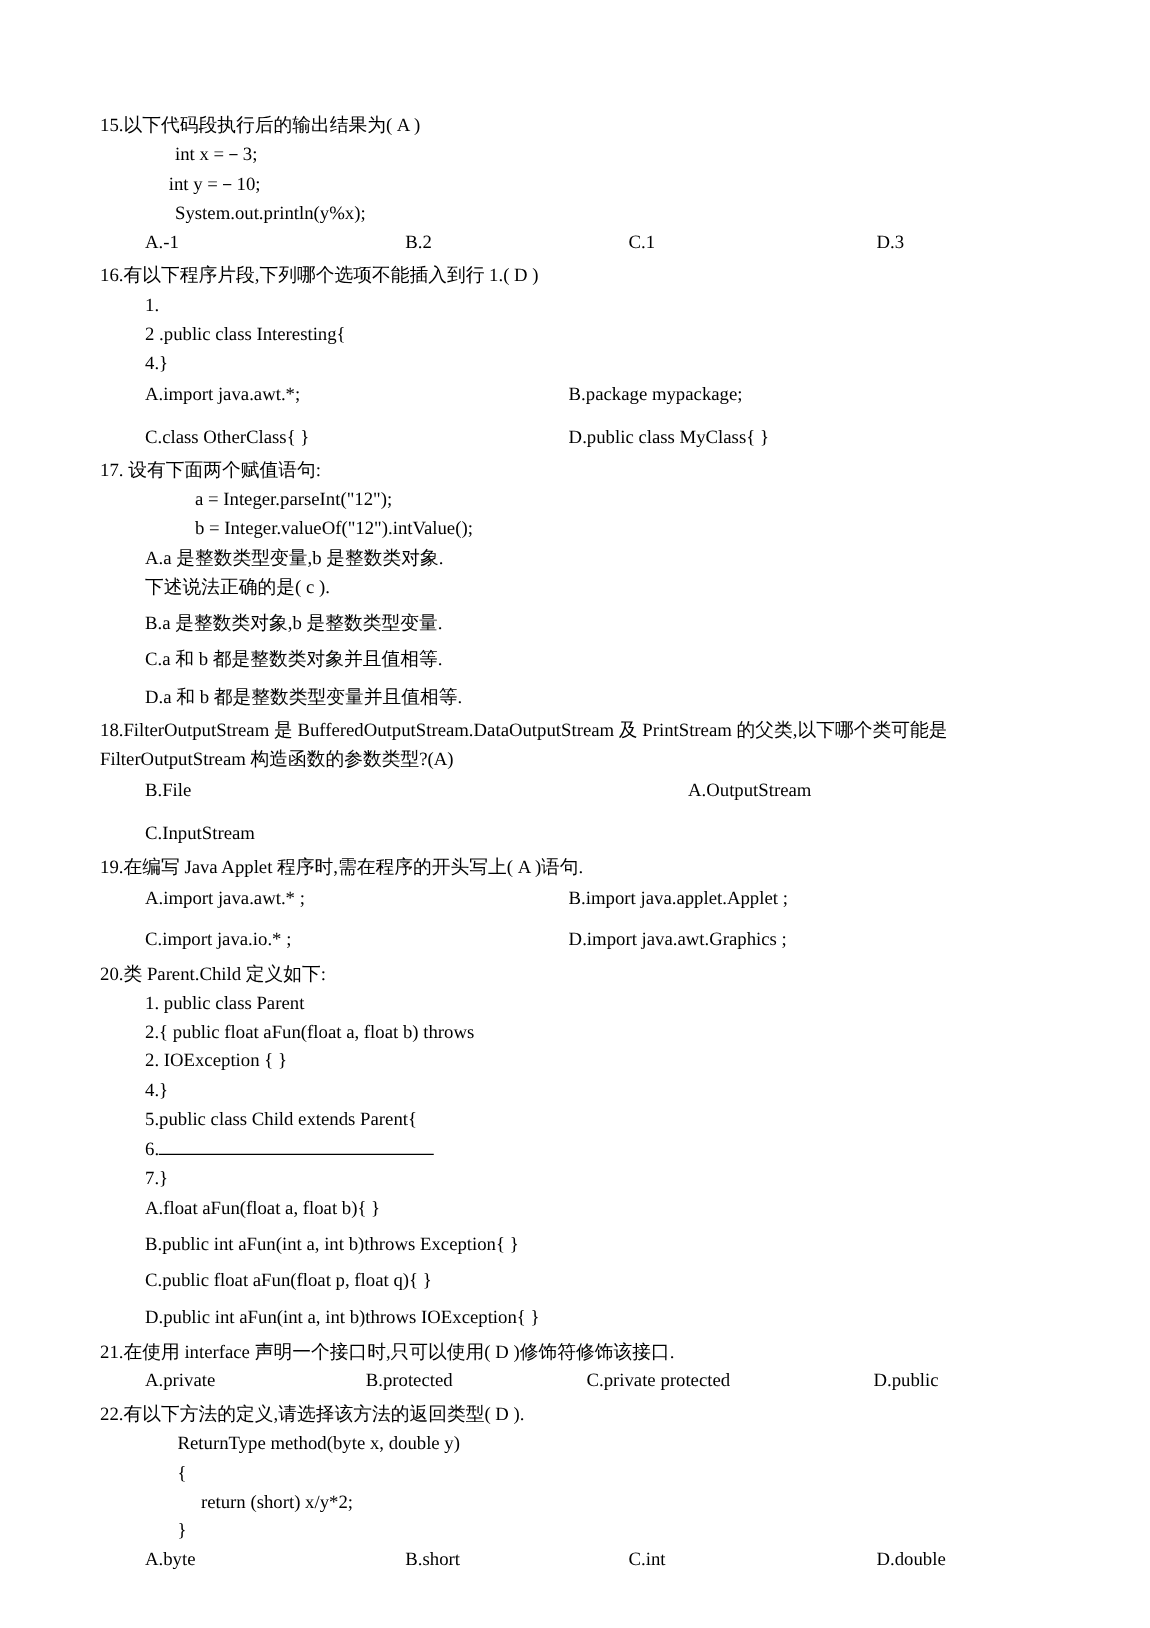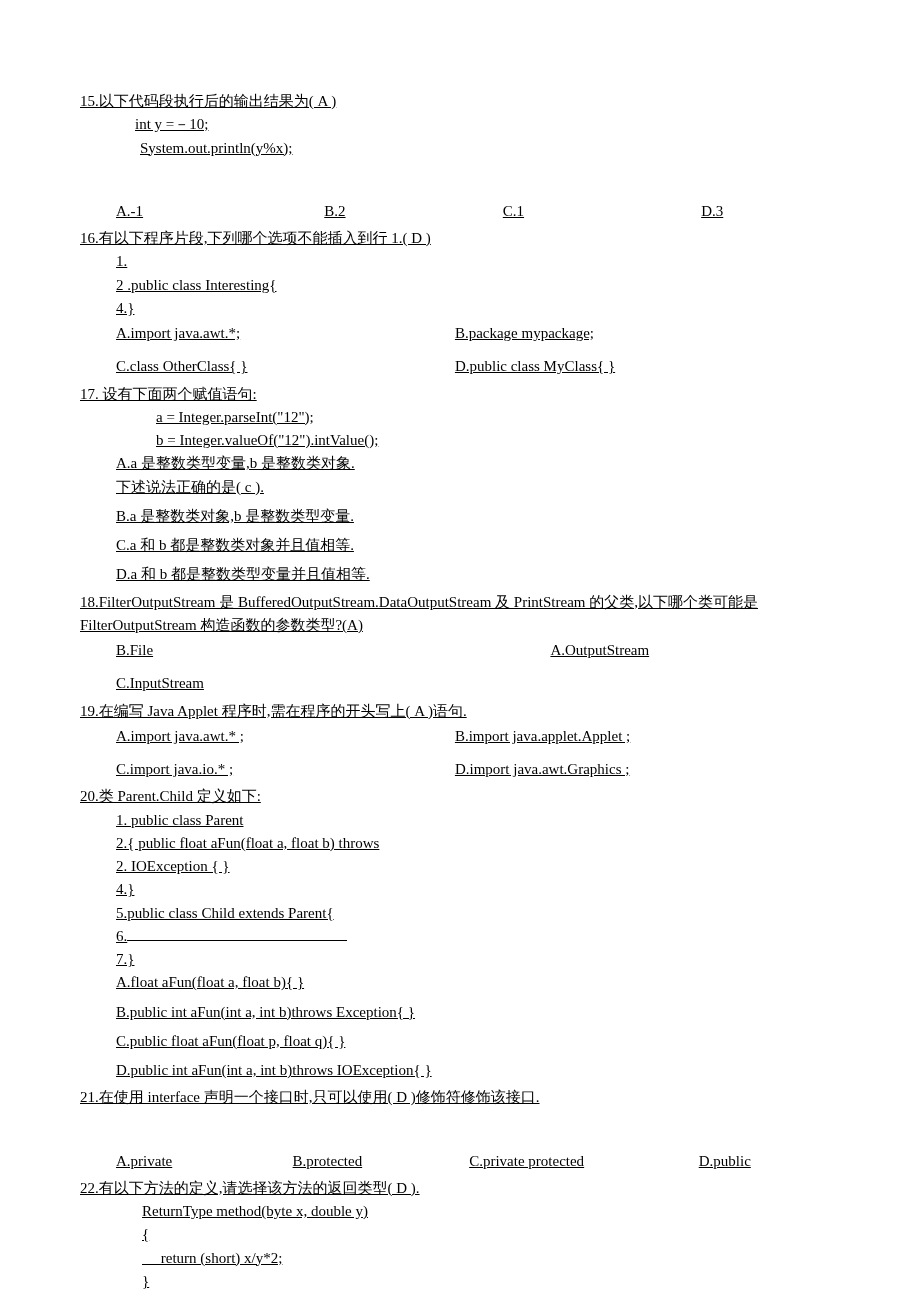--- a/index.html
+++ b/index.html
@@ -8,24 +8,24 @@
     background: #fff;
     font-family: "SimSun", "Songti SC", "Times New Roman", serif;
     font-size: 15px;
     line-height: 1.55;
     color: #000;
     width: 920px;
   }
   .page {
     padding: 90px 80px 40px 80px;
   }
-  .q { margin-bottom: 4px; text-decoration: underline; }
+  .q { margin-bottom: 4px; }
   .indent1 { padding-left: 36px; }
   .indent2 { padding-left: 60px; }
-  .opts { display: flex; padding-left: 36px; margin-top: 40px; }
+  .opts { display: flex; padding-left: 36px; }
   .opts > div { flex: 1; }
   .opts4 > div:nth-child(1){flex:1.05}
   .opts4 > div:nth-child(2){flex:0.9}
   .opts4 > div:nth-child(3){flex:1}
   .opts4 > div:nth-child(4){flex:0.7}
   .opts2 { display: flex; padding-left: 36px; margin-top: 2px; margin-bottom: 2px; }
   .opts2 > div:first-child { flex: 1.1; }
   .opts2 > div:last-child { flex: 1.25; }
   .gap { height: 6px; }
   .underline {
@@ -36,20 +36,21 @@
     vertical-align: baseline;
   }
 </style>
 </head>
 <body>
 
 <div class="page">
 
   <div class="q">
     <div>15.以下代码段执行后的输出结果为(   A   )</div>
+    <div class="indent2">int   x =－3;</div>
     <div class="indent2" style="padding-left:55px">int   y =－10;</div>
     <div class="indent2">System.out.println(y%x);</div>
     <div class="opts opts4">
       <div>A.-1</div>
       <div>B.2</div>
       <div>C.1</div>
       <div>D.3</div>
     </div>
   </div>
 

